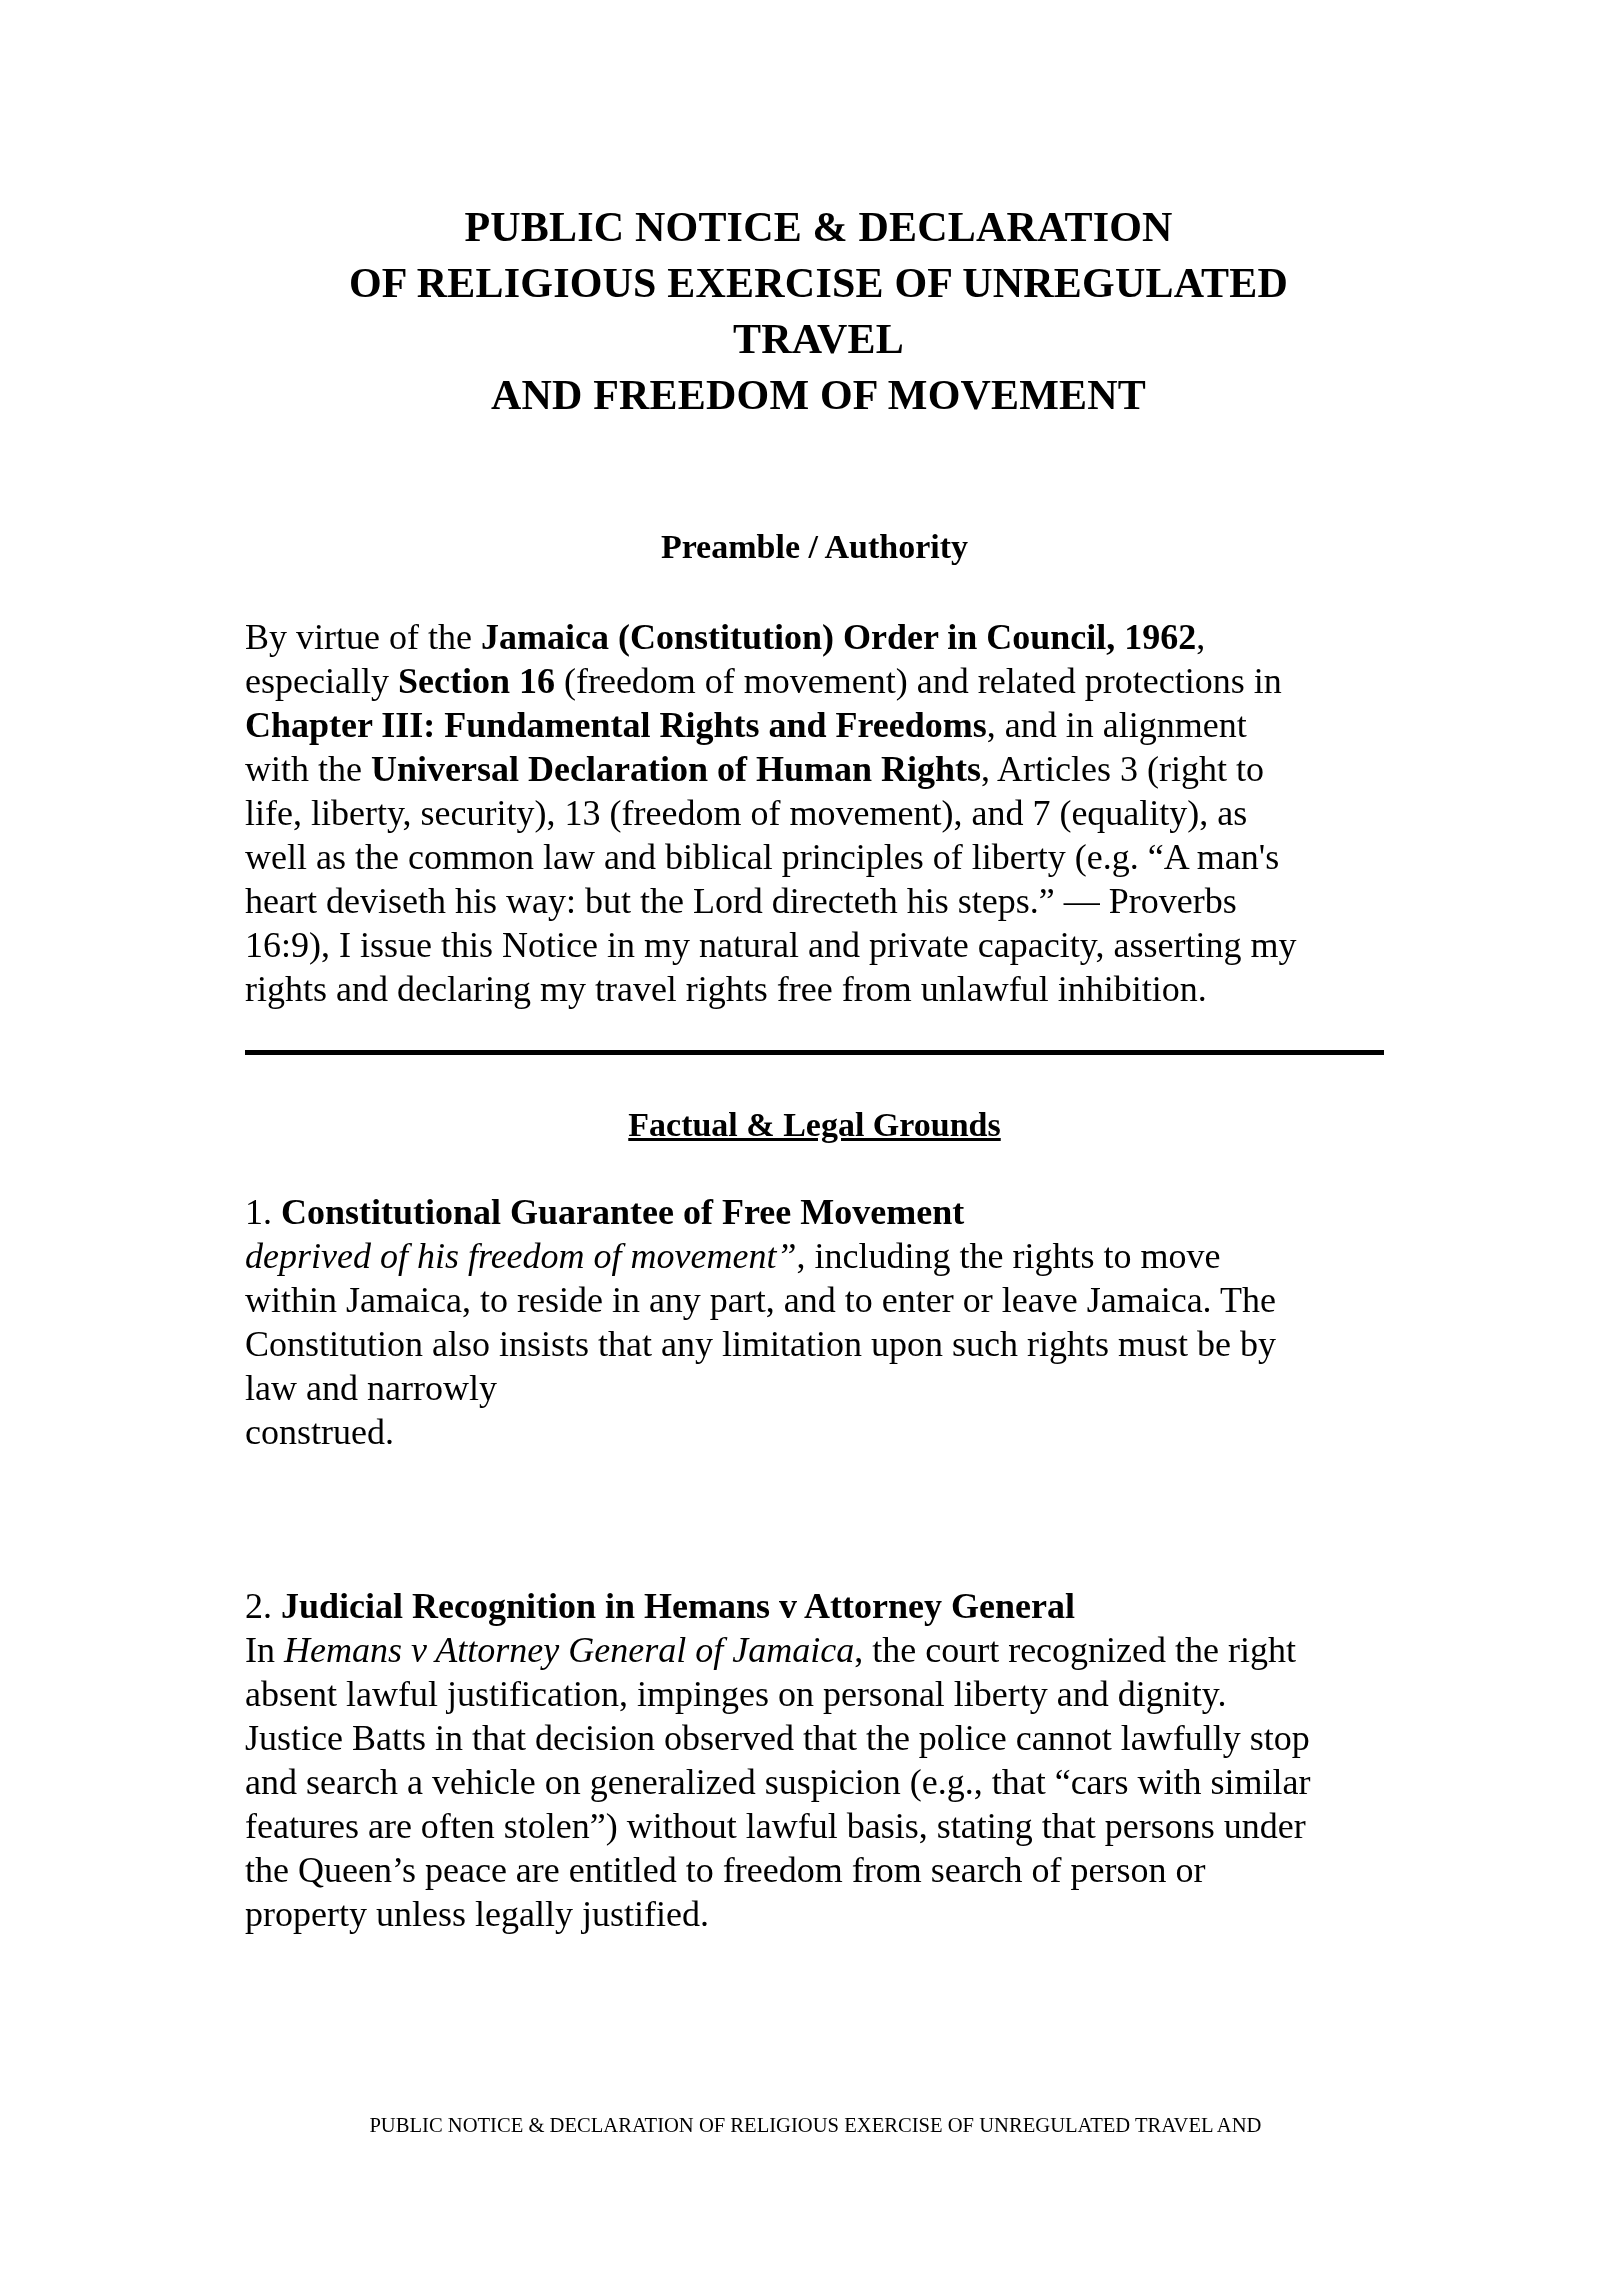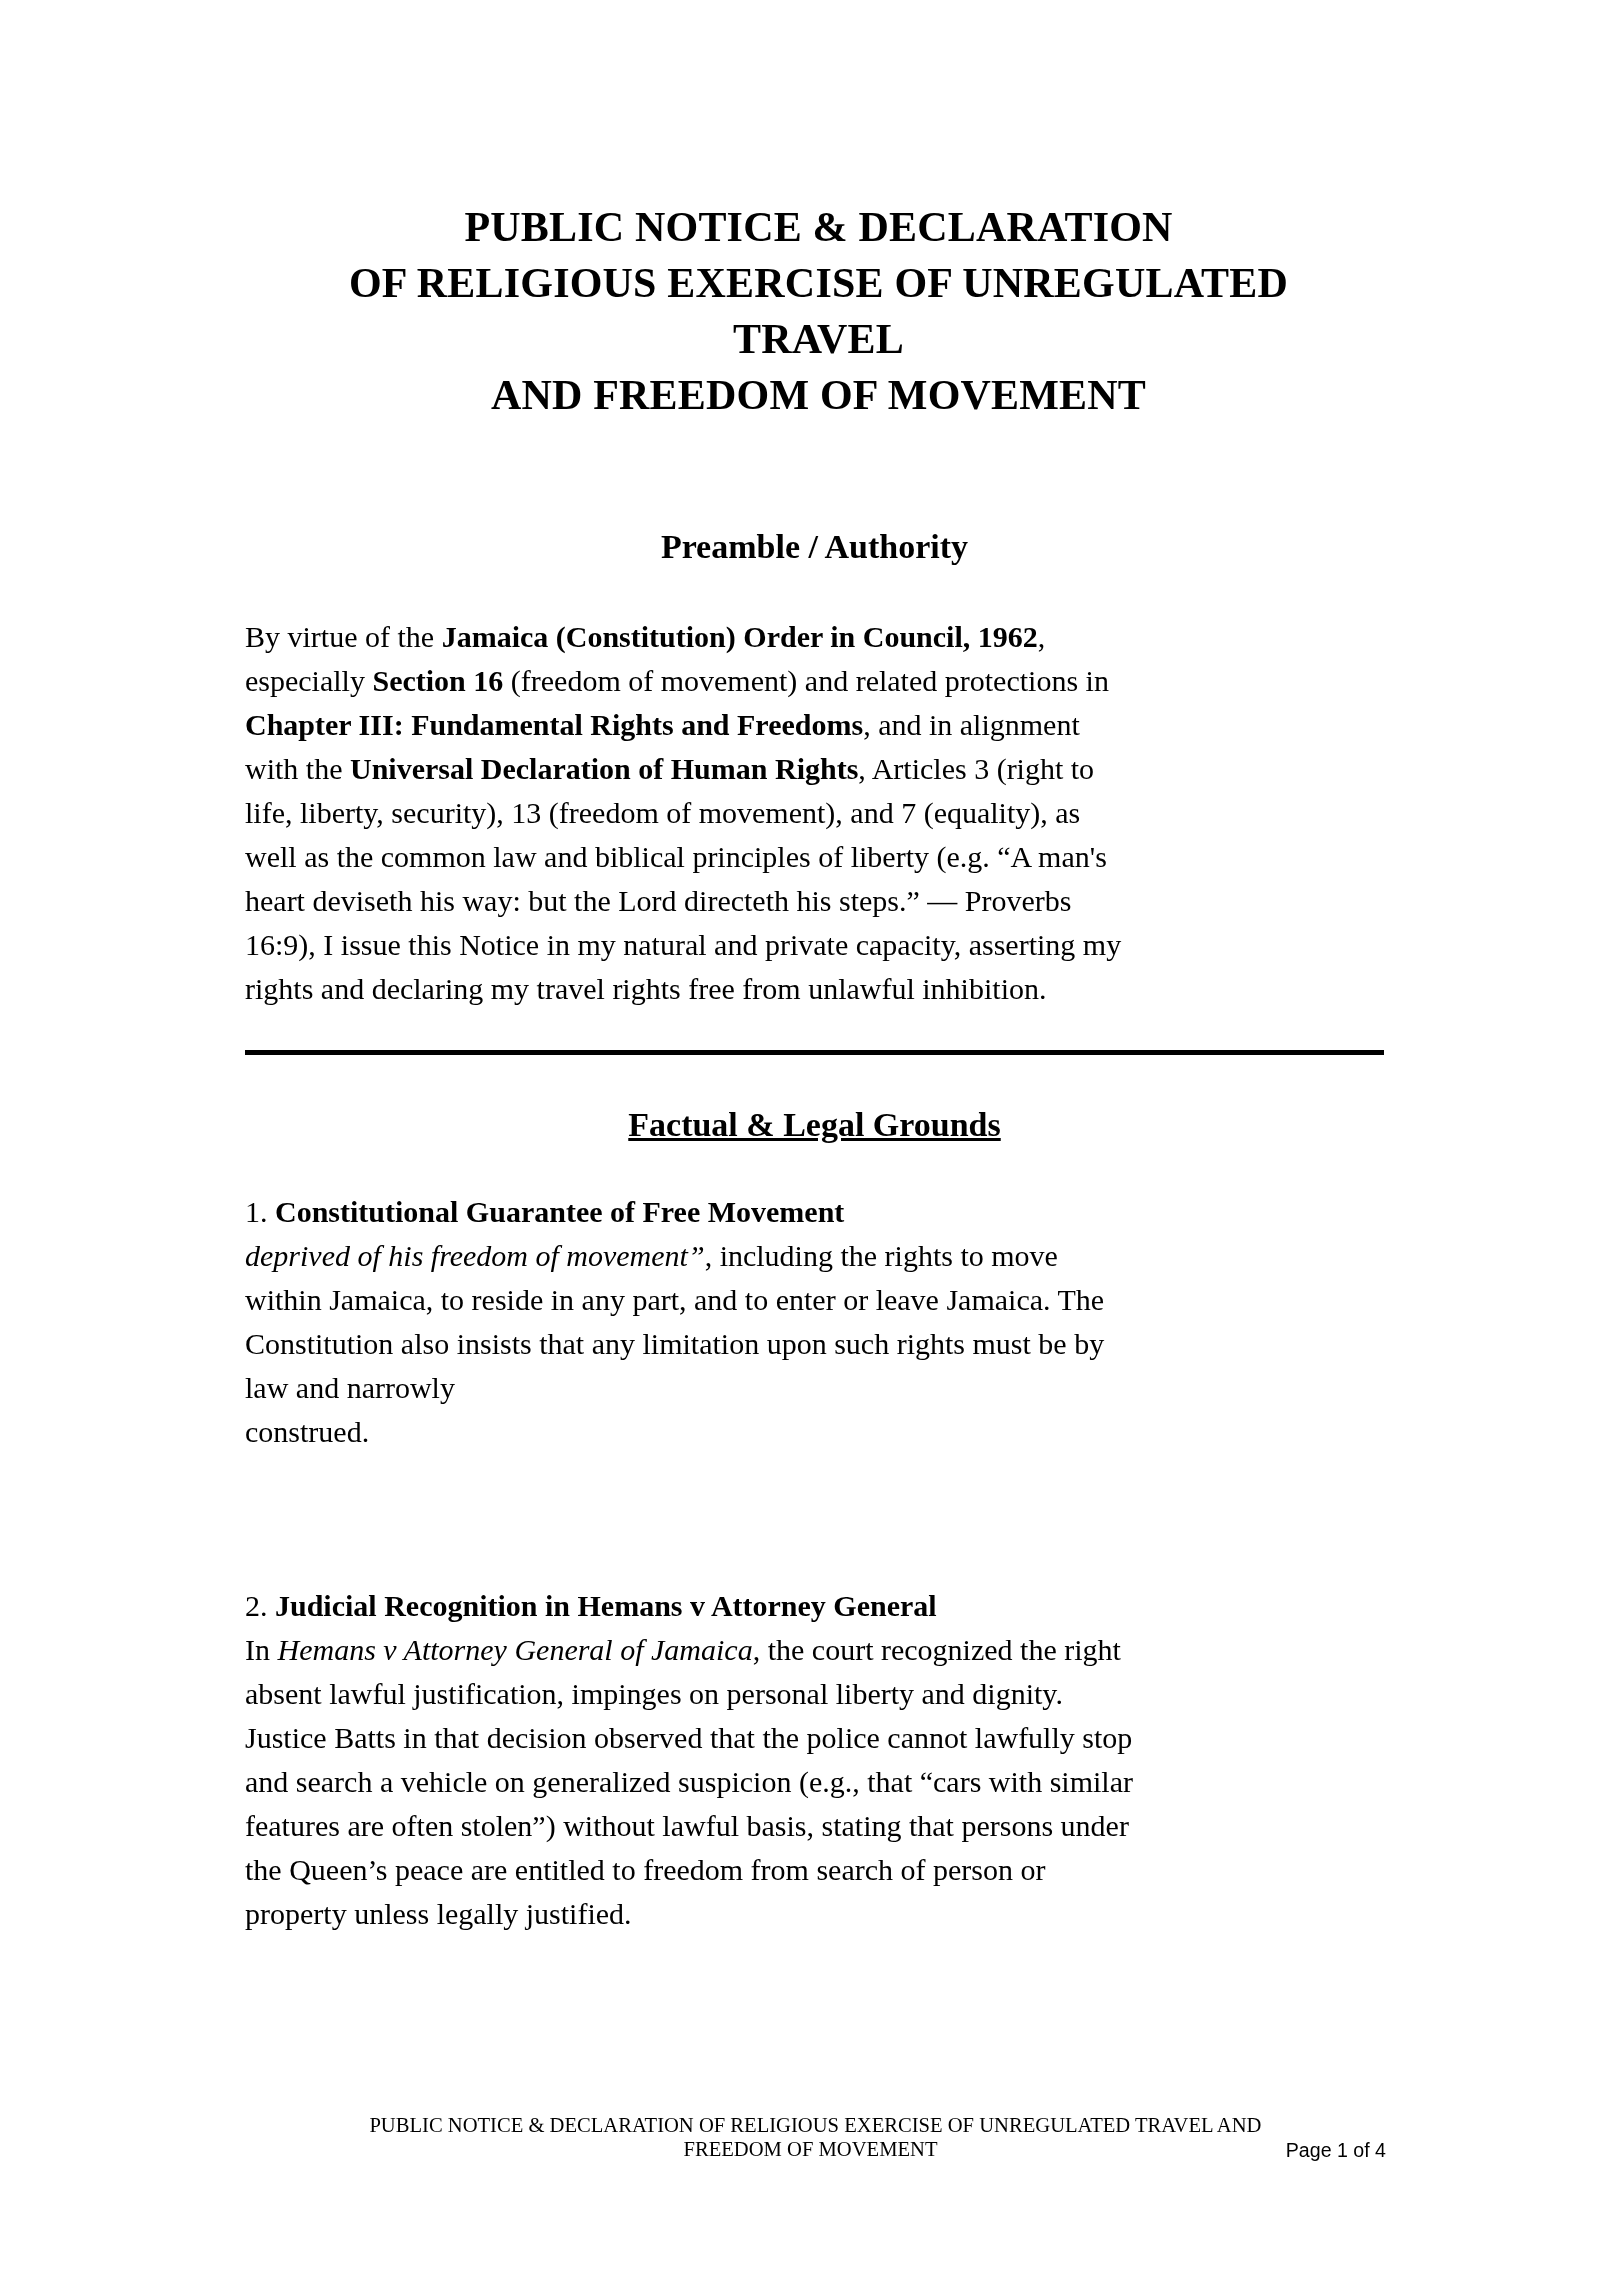--- a/index.html
+++ b/index.html
@@ -3,21 +3,21 @@
 <meta charset="utf-8">
 <style>
   html, body { margin: 0; padding: 0; background: #ffffff; }
   body { width: 1621px; height: 2293px; position: relative; overflow: hidden; }
   .page { position: absolute; left: 0; top: 0; width: 1621px; height: 2293px; background: #fff; color: #000;
           font-family: "Liberation Serif", "DejaVu Serif", serif; }
   .title { position: absolute; left: 0; width: 1621px; top: 199px; text-align: center; font-weight: bold;
            font-size: 42px; line-height: 56px; letter-spacing: 0.2px; }
   .title div { white-space: nowrap; padding-left: 16px; }
   .heading { position: absolute; left: 4px; width: 1621px; text-align: center; font-weight: bold; font-size: 34px; line-height: 43px; }
-  .body { position: absolute; left: 245px; width: 1147px; font-size: 30px; line-height: 44px; }
+  .body { position: absolute; left: 245px; width: 1147px; font-size: 36px; line-height: 44px; }
   .body .ln { white-space: nowrap; display: block; }
   .rule { position: absolute; left: 245px; width: 1139px; top: 1050px; height: 4.9px; background: #000; }
   .footer { position: absolute; left: 0; width: 1621px; top: 2114px; font-size: 20.6px; line-height: 23.5px; color: #000; }
   .footer .f1 { text-align: center; white-space: nowrap; padding-left: 9.8px; }
   .footer .f2 { position: relative; text-align: center; white-space: nowrap; }
   .footer .pg { position: absolute; right: 235px; top: 1px; font-family: "Liberation Sans", "DejaVu Sans", sans-serif; font-size: 19.6px; }
   b { font-weight: bold; }
   i { font-style: italic; }
 </style>
 </head>
@@ -69,20 +69,16 @@
         <span class="ln"><span>Justice Batts in that decision observed that the police cannot lawfully stop</span></span>
         <span class="ln"><span>and search a vehicle on generalized suspicion (e.g., that “cars with similar</span></span>
         <span class="ln"><span>features are often stolen”) without lawful basis, stating that persons under</span></span>
         <span class="ln"><span>the Queen’s peace are entitled to freedom from search of person or</span></span>
         <span class="ln"><span>property unless legally justified.</span></span>
       </div>
   </div>
 
   <div class="footer">
     <div class="f1">PUBLIC NOTICE &amp; DECLARATION OF RELIGIOUS EXERCISE OF UNREGULATED TRAVEL AND</div>
-    <div class="f2">
-      <span>FREEDOM OF MOVEMENT</span>
-      <span class="pg">Page 1 of 4</span>
-    </div>
   </div>
 
 </div>
 
 
 </body></html>

